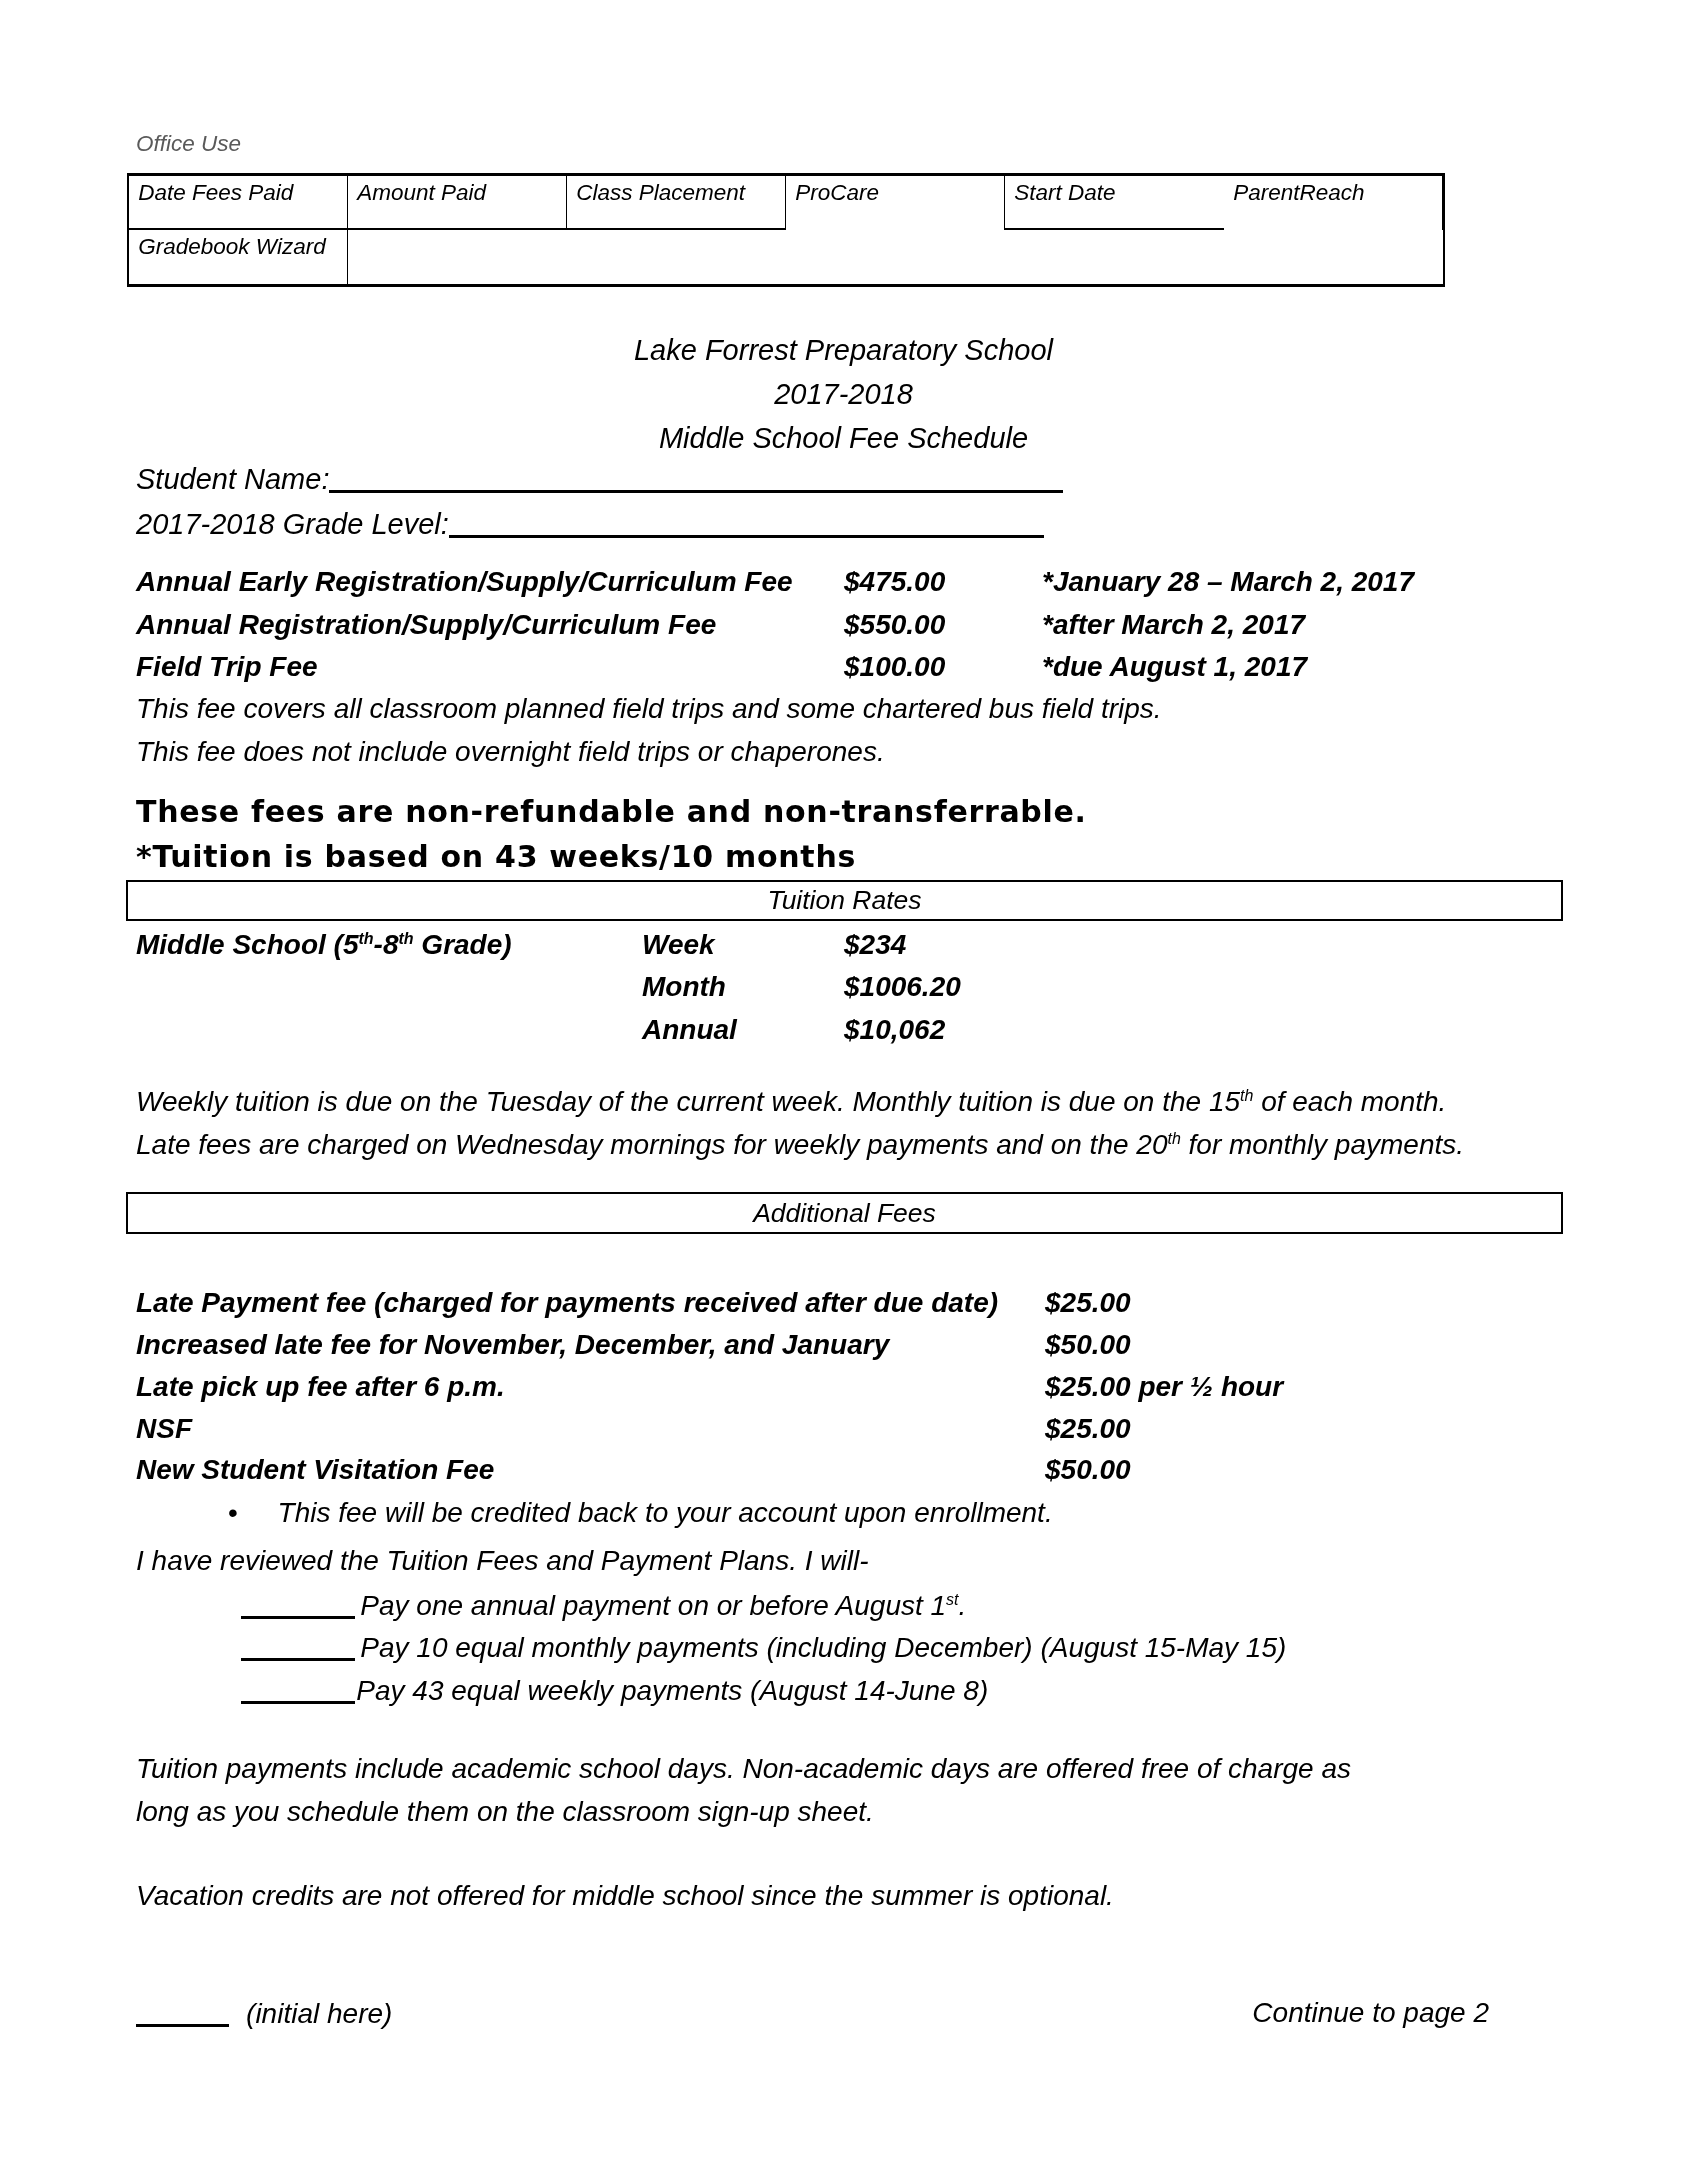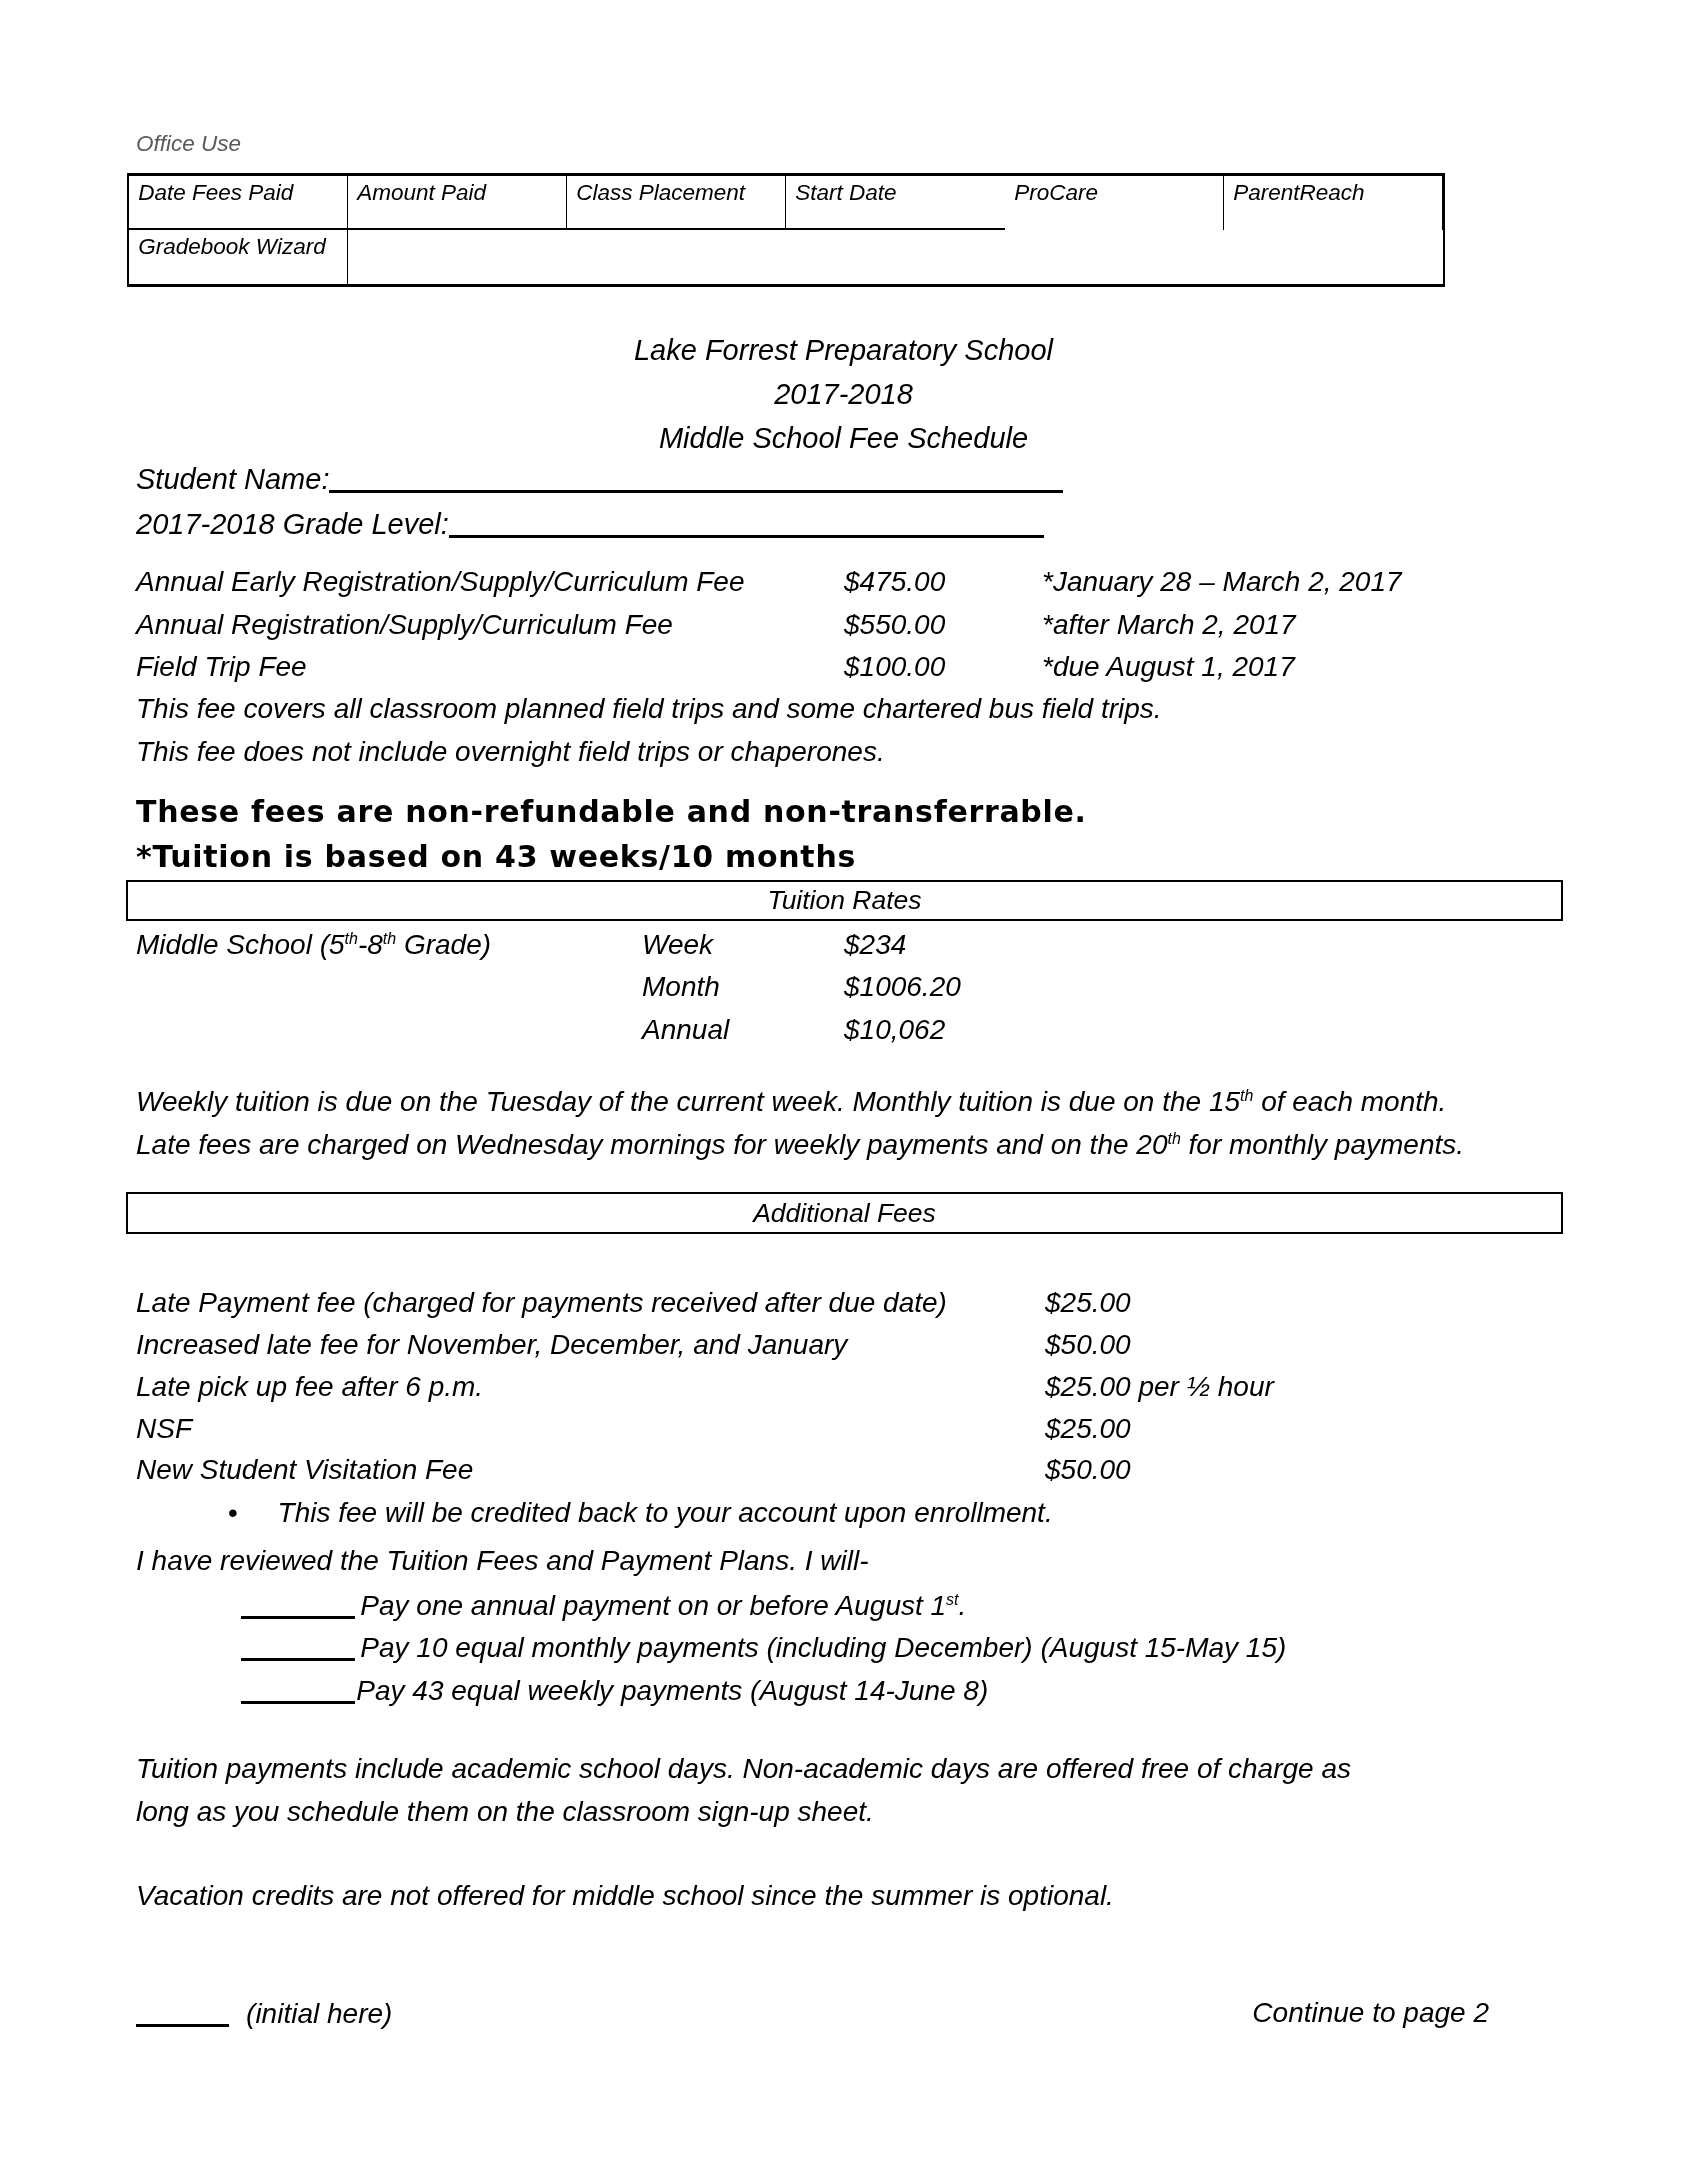--- a/index.html
+++ b/index.html
@@ -27,38 +27,38 @@
   .title-block{position:absolute;top:328px;left:0;width:1687px;text-align:center;line-height:44px;}
   .blank{display:inline-block;border-bottom:3.3px solid #000;vertical-align:-4px;height:26.5px;}
   .section-box{
     position:absolute;left:126px;width:1433px;border:2px solid #000;border-top-width:2.6px;
     text-align:center;font-size:26.5px;box-sizing:content-box;background:#fff;
   }
   .col-amount{position:absolute;left:844px;top:0;}
   .col-note{position:absolute;left:1042px;top:0;}
   .col-period{position:absolute;left:642px;top:0;}
   .col-addl-amount{position:absolute;left:1045px;top:0;}
-  .feerow{position:absolute;left:0;top:0;width:1640px;height:37px;}
+  .feerow{position:absolute;left:0;top:0;width:1640px;height:37px;font-weight:bold;}
   .feerow .name{position:absolute;left:136px;top:0;}
   sup.sp{font-size:16px;vertical-align:super;line-height:0;}
   .opt-blank{display:inline-block;width:114px;border-bottom:3.3px solid #000;vertical-align:-4px;height:26.5px;margin-right:5.3px;}
 </style>
 </head>
 <body>
 
 <div class="page">
 
   <div class="abs hand muted" style="left:136px;top:131px;font-size:22.5px;">Office Use</div>
 
   <div class="office-table">
     <div class="office-cell hand">Date Fees Paid</div>
     <div class="office-cell hand">Amount Paid</div>
     <div class="office-cell hand">Class Placement</div>
+    <div class="office-cell hand r-last">ProCare</div>
     <div class="office-cell hand c-last">Start Date</div>
-    <div class="office-cell hand r-last">ProCare</div>
     <div class="office-cell hand r-last">ParentReach</div>
     <div class="office-cell hand r-last">Gradebook Wizard</div>
   </div>
 
   <div class="title-block hand fs-title">
     <div>Lake Forrest Preparatory School</div>
     <div>2017-2018</div>
     <div>Middle School Fee Schedule</div>
   </div>
 

